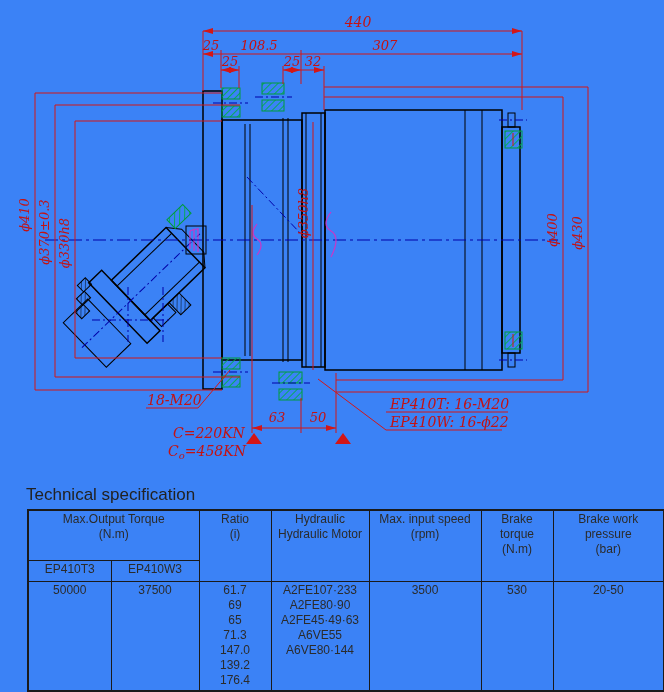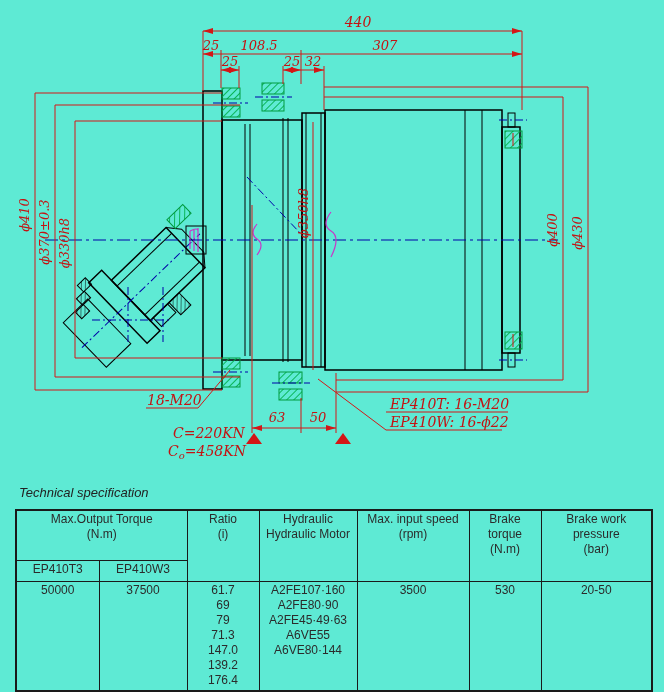--- a/index.html
+++ b/index.html
@@ -1,30 +1,30 @@
 <!DOCTYPE html>
 <html><head>
 <meta charset="utf-8">
 <style>
   html,body{margin:0;padding:0;background:#fff;width:664px;height:692px;font-family:"Liberation Sans",sans-serif;}
-  #stage{position:relative;width:664px;height:692px;background:#5eead4;overflow:hidden;}
+  #stage{position:relative;width:664px;height:692px;background:#3b82f6;overflow:hidden;}
   #draw{position:absolute;left:0;top:0;}
   .r{stroke:#d41616;fill:none;stroke-width:1;}
   .k{stroke:#000;fill:none;stroke-width:1.5;}
   .k1{stroke:#000;fill:none;stroke-width:1;}
   .b{stroke:#0000a8;fill:none;stroke-width:1;stroke-dasharray:13 4 3 4;}
   .b2{stroke:#0000a8;fill:none;stroke-width:1;stroke-dasharray:8 3 2 3;}
   .m{stroke:#c837c8;fill:none;stroke-width:1.2;}
   .g{fill:url(#gh);stroke:#009a3e;stroke-width:1;}
   .bh{fill:url(#bh);stroke:#000;stroke-width:1;}
   .rt{fill:#c41212;font-family:"DejaVu Serif",serif;font-style:italic;font-size:13px;}
   .rtb{fill:#c41212;font-family:"DejaVu Serif",serif;font-style:italic;font-size:14px;}
   .rtr{fill:#c41212;font-family:"DejaVu Serif",serif;font-style:italic;font-size:13px;}
-  #section-title{position:absolute;left:19px;top:485px;font-size:13px;color:#222;font-style:italic;}
-  table#spec{position:absolute;left:15px;top:509px;border-collapse:collapse;table-layout:fixed;width:636px;color:#2b2b2b;font-size:12px;}
+  #section-title{position:absolute;left:26px;top:485px;font-size:17px;color:#222;}
+  table#spec{position:absolute;left:27px;top:509px;border-collapse:collapse;table-layout:fixed;width:636px;color:#2b2b2b;font-size:12px;}
   table#spec td{border:1px solid #1a1a1a;padding:1px 2px;vertical-align:top;text-align:center;line-height:15px;}
   table#spec{border:2px solid #1a1a1a;}
   td.tq{vertical-align:bottom;text-align:left;padding-left:3px;line-height:15px;}
   tr.hdr td{height:47px;}
   tr.sub td{height:18px;margin-top:36px;}
   tr.body td{height:106px;}
 </style>
 </head>
 <body>
 <div id="stage">
@@ -221,28 +221,28 @@
   <tr class="sub">
     <td>EP410T3</td>
     <td>EP410W3</td>
   </tr>
   <tr class="body">
     <td>50000</td>
     <td>37500</td>
     <td>
       <div>61.7</div>
       <div>69</div>
-      <div>79</div>
+      <div>65</div>
       <div>71.3</div>
       <div>147.0</div>
       <div>139.2</div>
       <div>176.4</div>
     </td>
     <td>
-      <div>A2FE107·160</div>
+      <div>A2FE107·233</div>
       <div>A2FE80·90</div>
       <div>A2FE45·49·63</div>
       <div>A6VE55</div>
       <div>A6VE80·144</div>
     </td>
     <td>3500</td>
     <td>530</td>
     <td>20-50</td>
   </tr>
 </tbody>

